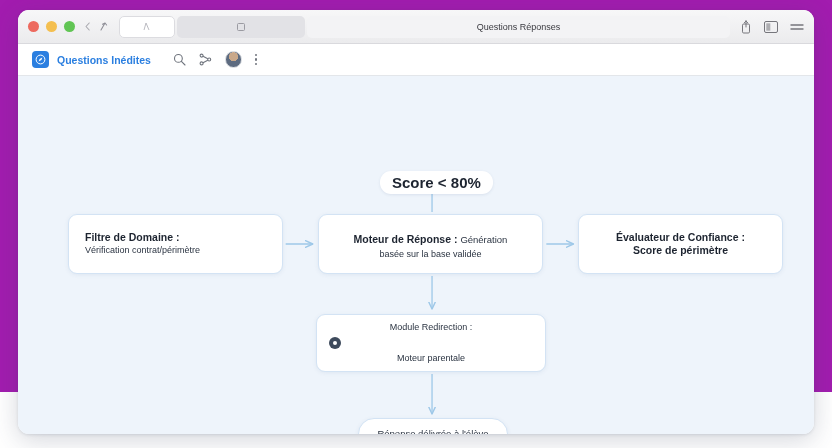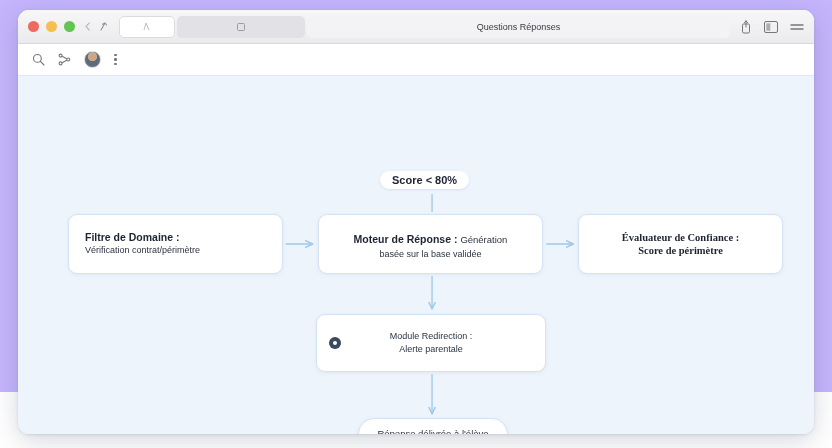--- a/index.html
+++ b/index.html
@@ -9,21 +9,21 @@
     height: 448px;
     overflow: hidden;
     background: #ffffff;
     font-family: "Liberation Sans", sans-serif;
   }
 
   #root {
     position: relative;
     width: 832px;
     height: 392px;
-    background: #c4b5fd;
+    background: #a21caf;
   }
 
   
   .browser-window {
     position: absolute;
     left: 18px;
     top: 10px;
     width: 796px;
     height: 424px;
     background: #ffffff;
@@ -230,22 +230,22 @@
 
   
   .node.inline-run { padding: 6px 14px; }
   .node.inline-run .run1 { font-size: 10.5px; font-weight: bold; color: #1d2430; }
   .node.inline-run .run2 { font-size: 9.5px; font-weight: normal; color: #2b3442; }
   .node.inline-run .line { line-height: 1.35; }
 
   
   #node-filter   { left: 50px;  top: 138px; width: 215px; height: 60px; align-items: flex-start; text-align: left; padding-left: 16px; }
   #node-engine   { left: 300px; top: 138px; width: 225px; height: 60px; }
-  #node-scorer   { left: 560px; top: 138px; width: 205px; height: 60px; font-family: Liberation Serif, serif; }
-  #node-redirect { left: 298px; top: 238px; width: 230px; height: 58px; }
+  #node-scorer   { left: 560px; top: 138px; width: 205px; height: 60px; }
+  #node-redirect { left: 298px; top: 238px; width: 230px; height: 58px; justify-content: space-between; }
   #node-deliver  { left: 340px; top: 342px; width: 150px; height: 32px; border-radius: 16px; }
 
   #node-redirect .redirect-icon {
     position: absolute;
     left: 12px;
     top: 50%;
     transform: translateY(-50%);
     width: 12px;
     height: 12px;
     border-radius: 50%;
@@ -270,21 +270,21 @@
 
   
   .edge-label {
     position: absolute;
     left: 362px;
     top: 95px;
     padding: 3px 12px;
     background: #ffffff;
     border-radius: 11px;
     box-shadow: 0 1px 3px rgba(70, 100, 140, 0.12);
-    font-size: 11px;
+    font-size: 15px;
     font-weight: bold;
     color: #1d2430;
     white-space: nowrap;
   }
 
   svg.edges {
     position: absolute;
     inset: 0;
     width: 100%;
     height: 100%;
@@ -349,20 +349,29 @@
         <span>
           <svg width="14" height="10" viewBox="0 0 14 10">
             <path d="M1 3 H13 M1 7 H13" stroke="#76767c" stroke-width="1.4" stroke-linecap="round"></path>
           </svg>
         </span>
       </div>
     </div>
 
     <div class="appbar">
 
+      <div class="brand">
+        <span class="brand-badge">
+          <svg width="11" height="11" viewBox="0 0 11 11">
+            <circle cx="5.5" cy="5.5" r="4.4" fill="none" stroke="#ffffff" stroke-width="1"></circle>
+            <path d="M7.4 3.6 L4.6 4.9 L3.6 7.4 L6.4 6.1 Z" fill="#ffffff"></path>
+          </svg>
+        </span>
+        <span class="brand-name">Questions Inédites</span>
+      </div>
 
 
       <div class="appbar-icons">
         <span>
           <svg width="13" height="13" viewBox="0 0 13 13">
             <circle cx="5.4" cy="5.4" r="3.9" fill="none" stroke="#70757e" stroke-width="1.1"></circle>
             <path d="M8.4 8.4 L12 12" stroke="#70757e" stroke-width="1.1" stroke-linecap="round"></path>
           </svg>
         </span>
         <span>
@@ -418,21 +427,21 @@
         </div>
 
         <div class="node" id="node-scorer">
           <span class="node-title">Évaluateur de Confiance :</span>
           <span class="node-title">Score de périmètre</span>
         </div>
 
         <div class="node" id="node-redirect">
           <span class="redirect-icon"></span>
           <span class="node-sub">Module Redirection :</span>
-          <span class="node-sub">Alerte parentale</span>
+          <span class="node-sub">Moteur parentale</span>
         </div>
 
         <div class="node" id="node-deliver">
           <span class="node-title">Réponse délivrée à l'élève</span>
         </div>
 
       </div>
     </div>
 
   </div>

